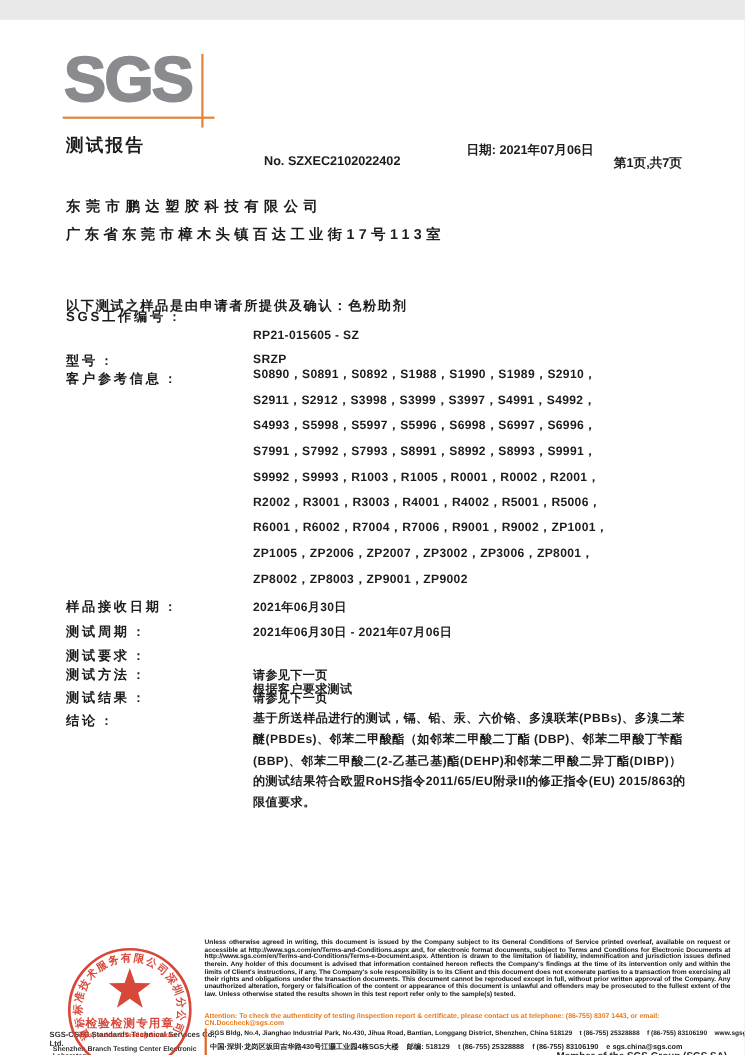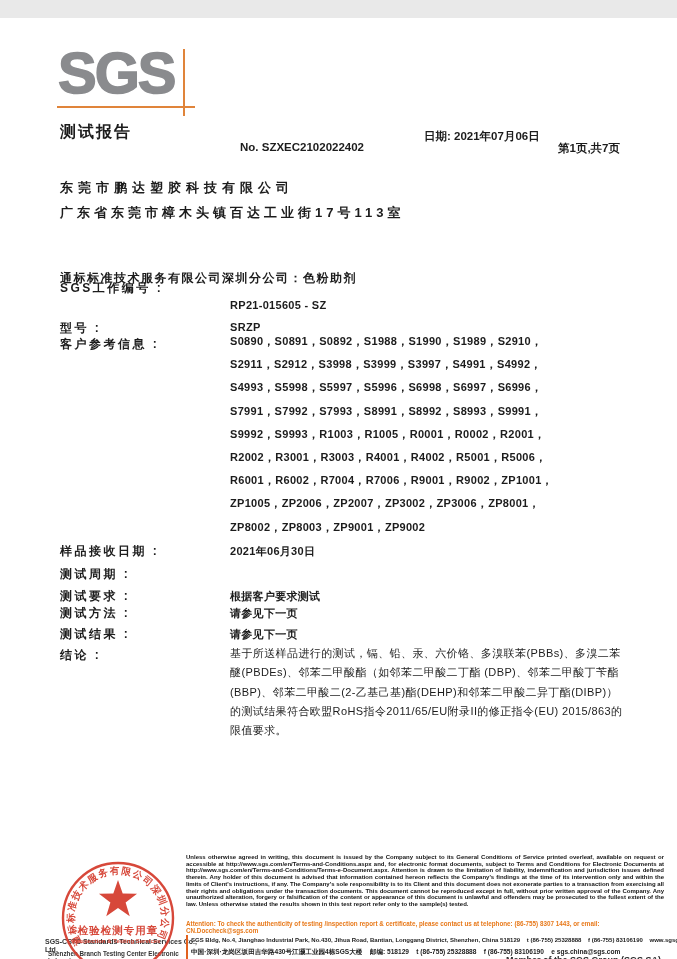--- a/index.html
+++ b/index.html
@@ -24,21 +24,21 @@
   .company { position:absolute; left:60px; top:161px; font-size:13px; font-weight:bold; letter-spacing:5px; }
   .company-addr { position:absolute; left:60px; top:186px; font-size:13px; font-weight:bold; letter-spacing:4px; }
   .statement { position:absolute; left:60px; top:252px; font-size:12px; font-weight:bold; letter-spacing:1.5px; }
   
   .lbl { position:absolute; left:60px; font-size:12px; font-weight:bold; letter-spacing:2.5px; white-space:nowrap; }
   .val { position:absolute; left:230px; font-size:11px; font-weight:bold; letter-spacing:0.3px; white-space:nowrap; }
   .ref-lines { position:absolute; left:230px; top:317px; font-size:11px; font-weight:bold; letter-spacing:0.3px; }
   .ref-lines div { height:23.2px; line-height:13px; }
   .conclusion {
     position:absolute; left:230px; top:626px; width:394px;
-    font-size:11px; font-weight:normal; line-height:19.3px; letter-spacing:0.4px;
+    font-size:11px; font-weight:bold; line-height:19.3px; letter-spacing:0.4px;
     white-space:normal;
   }
   
   .disclaimer {
     position:absolute; left:186px; top:836px; width:478px;
     font-size:6px; line-height:6.7px; font-weight:bold; color:#151515; text-align:justify;
   }
   .attention {
     position:absolute; left:186px; top:902px; width:478px;
     font-size:6.3px; line-height:7px; font-weight:bold; color:#e8791a;
@@ -62,21 +62,21 @@
   <div class="logo-vline"></div>
 
   <div class="doc-title">测试报告</div>
   <div class="report-no">No. SZXEC2102022402</div>
   <div class="report-date">日期: 2021年07月06日</div>
   <div class="page-info">第1页,共7页</div>
 
   <div class="company">东莞市鹏达塑胶科技有限公司</div>
   <div class="company-addr">广东省东莞市樟木头镇百达工业街17号113室</div>
 
-  <div class="statement">通标标准技术服务有限公司深圳分公司：色粉助剂</div>
+  <div class="statement">以下测试之样品是由申请者所提供及确认：色粉助剂</div>
 
   <div class="lbl" style="top:262px">SGS工作编号 :</div>
   <div class="val" style="top:281px">RP21-015605 - SZ</div>
 
   <div class="lbl" style="top:302px">型号 :</div>
   <div class="val" style="top:303px">SRZP</div>
 
   <div class="lbl" style="top:318px">客户参考信息 :</div>
   <div class="ref-lines">
     <div>S0890，S0891，S0892，S1988，S1990，S1989，S2910，</div>
@@ -87,23 +87,24 @@
     <div>R2002，R3001，R3003，R4001，R4002，R5001，R5006，</div>
     <div>R6001，R6002，R7004，R7006，R9001，R9002，ZP1001，</div>
     <div>ZP1005，ZP2006，ZP2007，ZP3002，ZP3006，ZP8001，</div>
     <div>ZP8002，ZP8003，ZP9001，ZP9002</div>
   </div>
 
   <div class="lbl" style="top:525px">样品接收日期 :</div>
   <div class="val" style="top:526px">2021年06月30日</div>
 
   <div class="lbl" style="top:548px">测试周期 :</div>
+  <div class="val" style="top:549px">2021年06月30日 - 2021年07月06日</div>
 
   <div class="lbl" style="top:570px">测试要求 :</div>
-  <div class="val" style="top:571px">根据客户要求测试</div>
+  <div class="val" style="top:601px">根据客户要求测试</div>
 
   <div class="lbl" style="top:587px">测试方法 :</div>
   <div class="val" style="top:588px">请参见下一页</div>
 
   <div class="lbl" style="top:608px">测试结果 :</div>
   <div class="val" style="top:609px">请参见下一页</div>
 
   <div class="lbl" style="top:629px">结论 :</div>
   <div class="conclusion">基于所送样品进行的测试，镉、铅、汞、六价铬、多溴联苯(PBBs)、多溴二苯醚(PBDEs)、邻苯二甲酸酯（如邻苯二甲酸二丁酯 (DBP)、邻苯二甲酸丁苄酯(BBP)、邻苯二甲酸二(2-乙基己基)酯(DEHP)和邻苯二甲酸二异丁酯(DIBP)）的测试结果符合欧盟RoHS指令2011/65/EU附录II的修正指令(EU) 2015/863的限值要求。</div>
 

